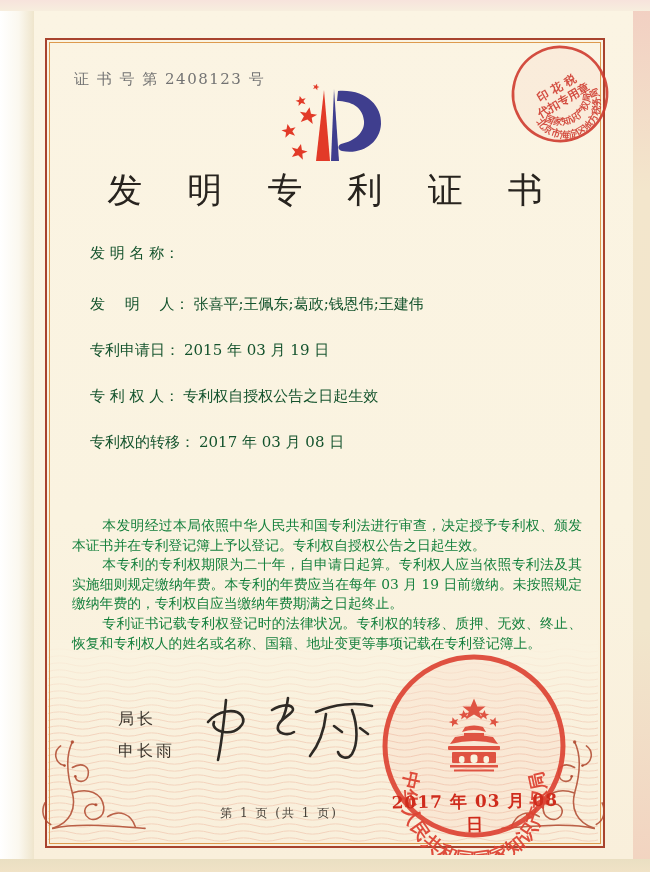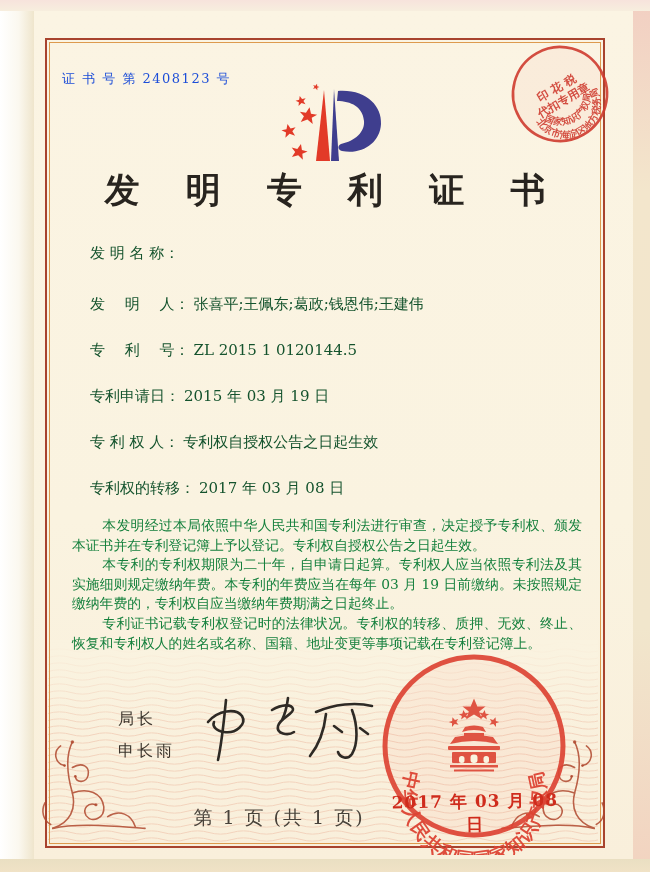--- a/index.html
+++ b/index.html
@@ -22,41 +22,41 @@
     background:linear-gradient(180deg,#fbf4e3 0%,#faf3e0 60%,#f9efdb 100%);}
   
   .frame-outer{position:absolute;left:45px;top:38px;width:556px;height:806px;
     border:2px solid #a8432e;}
   .frame-inner{position:absolute;inset:2px;border:1px solid #dd9a4d;}
   
   .waves{position:absolute;left:48px;top:640px;width:550px;height:202px;opacity:.6;}
   .waves-fade{position:absolute;left:48px;top:640px;width:550px;height:90px;
     background:linear-gradient(180deg,#faf3e0 0%,rgba(250,243,224,0) 100%);}
   
-  .cert-no{position:absolute;left:62px;top:70px;font-size:13px;letter-spacing:1.5px;color:#1d4ed8;}
+  .cert-no{position:absolute;left:74px;top:70px;font-size:15px;letter-spacing:1.5px;color:#737373;}
   .logo{position:absolute;left:252px;top:78px;width:146px;height:90px;}
   .title{position:absolute;left:0;top:167px;width:650px;text-align:center;
-    font-size:35px;font-weight:700;letter-spacing:17px;text-indent:17px;color:#28241f;}
+    font-size:35px;font-weight:400;letter-spacing:17px;text-indent:17px;color:#28241f;}
   .fields{position:absolute;left:90px;top:243px;width:486px;}
   .field{display:flex;font-size:15px;line-height:21px;color:#14532d;margin-bottom:25px;}
   .field:first-child{margin-bottom:30px;}
   .field .lbl{white-space:pre;margin-right:4px;}
   .field .val{white-space:pre;}
   .body-text{position:absolute;left:72px;top:516px;width:510px;
     font-size:13.8px;line-height:19.6px;color:#15803d;text-align:justify;}
   .body-text p{margin:0;text-indent:2.2em;}
   .sign-block{position:absolute;left:118px;top:703px;font-size:16px;line-height:32px;
     letter-spacing:3px;color:#3a332b;font-family:Liberation Sans, sans-serif;}
   .signature{position:absolute;left:196px;top:688px;width:190px;height:92px;}
   .seal{position:absolute;left:368px;top:637px;width:212px;height:218px;}
   .seal-date{position:absolute;left:390px;top:790px;width:170px;text-align:center;
     font-size:17px;font-weight:bold;letter-spacing:1px;color:#cf2b1c;transform:rotate(-1deg);}
   .tax-stamp{position:absolute;left:506px;top:40px;width:108px;height:108px;}
   .footer{position:absolute;left:45px;top:805px;width:468px;text-align:center;
-    font-size:19px;letter-spacing:2px;color:#48423a;}
+    font-size:12px;letter-spacing:2px;color:#48423a;}
   .flourish{position:absolute;width:112px;height:108px;}
   .flourish.fl-left{left:37px;top:740px;}
   .flourish.fl-right{left:498px;top:740px;transform:scaleX(-1);}
 </style>
 </head>
 <body>
 
 <div class="edge-left"></div>
 <div class="edge-right"></div>
 <div class="edge-top"></div>
@@ -132,24 +132,20 @@
 
 <div class="title">发 明 专 利 证 书</div>
 
 <div class="fields">
   <div class="field">
     <span class="lbl">发 明 名 称：</span>
   </div>
   <div class="field">
     <span class="lbl">发　 明　 人：</span>
     <span class="val">张喜平;王佩东;葛政;钱恩伟;王建伟</span>
-  </div>
-  <div class="field">
-    <span class="lbl">专　 利　 号：</span>
-    <span class="val">ZL 2015 1 0120144.5</span>
   </div>
   <div class="field">
     <span class="lbl">专利申请日：</span>
     <span class="val">2015 年 03 月 19 日</span>
   </div>
   <div class="field">
     <span class="lbl">专 利 权 人：</span>
     <span class="val">专利权自授权公告之日起生效</span>
   </div>
   <div class="field">

